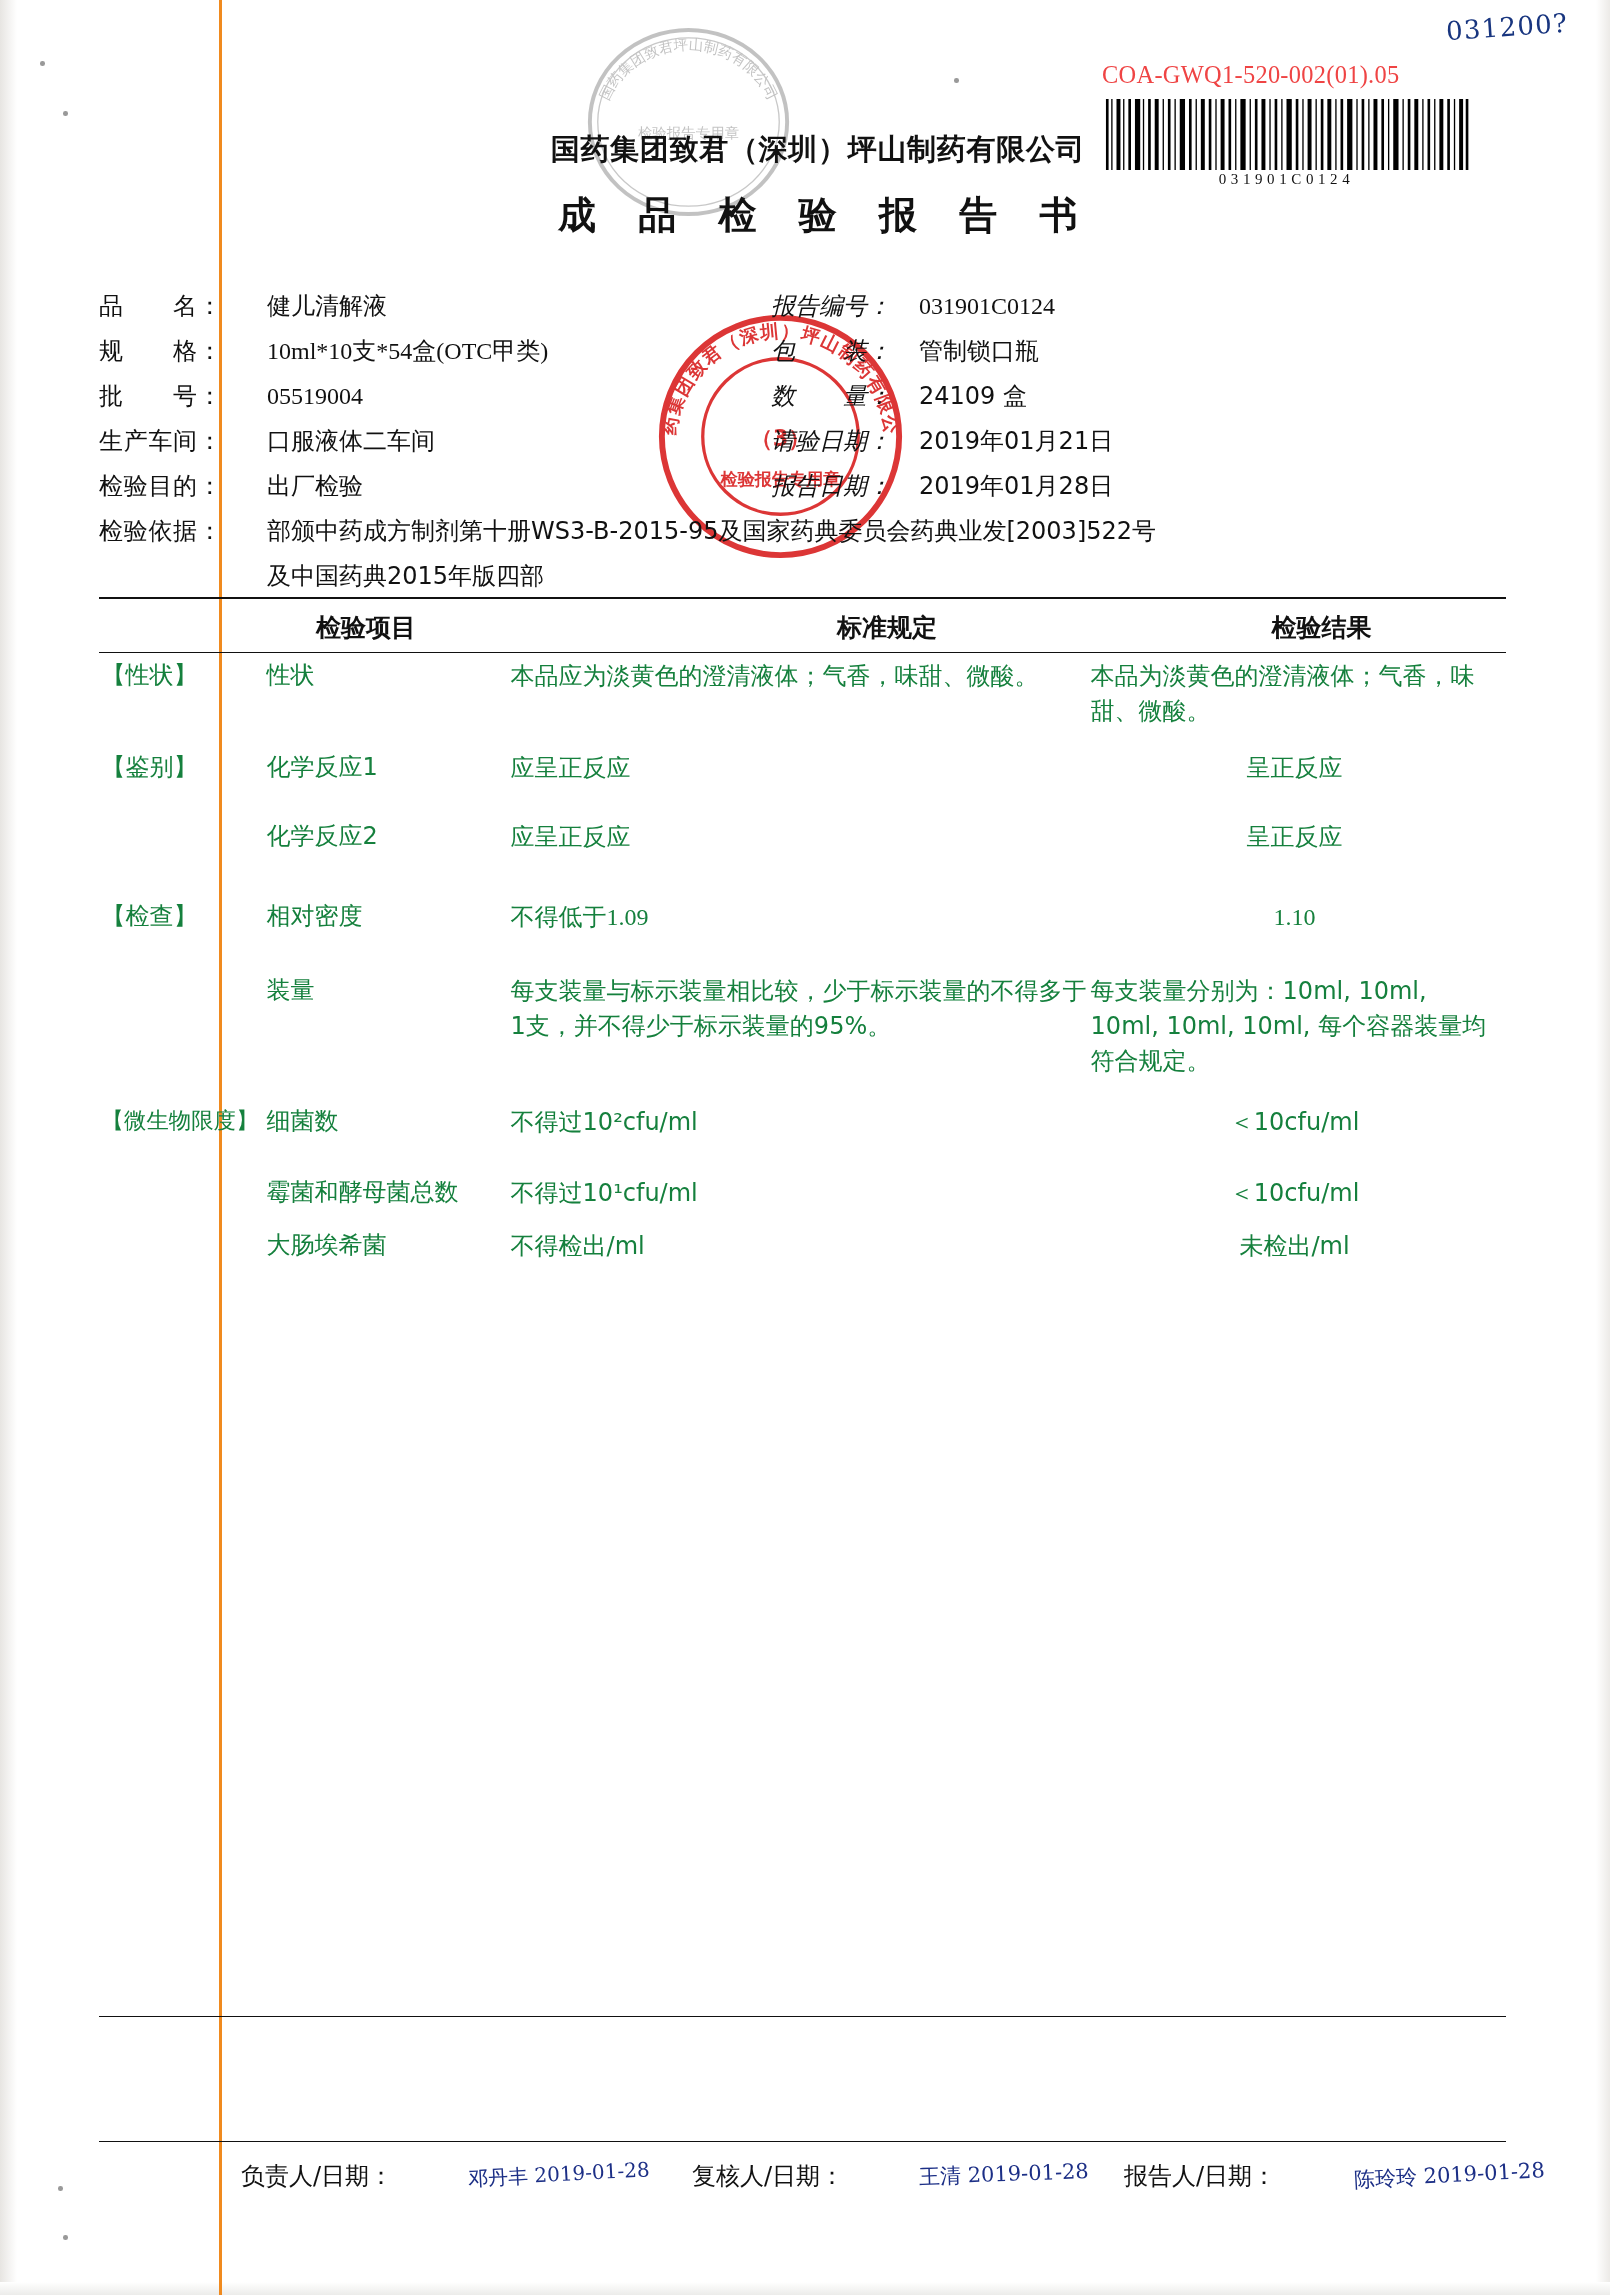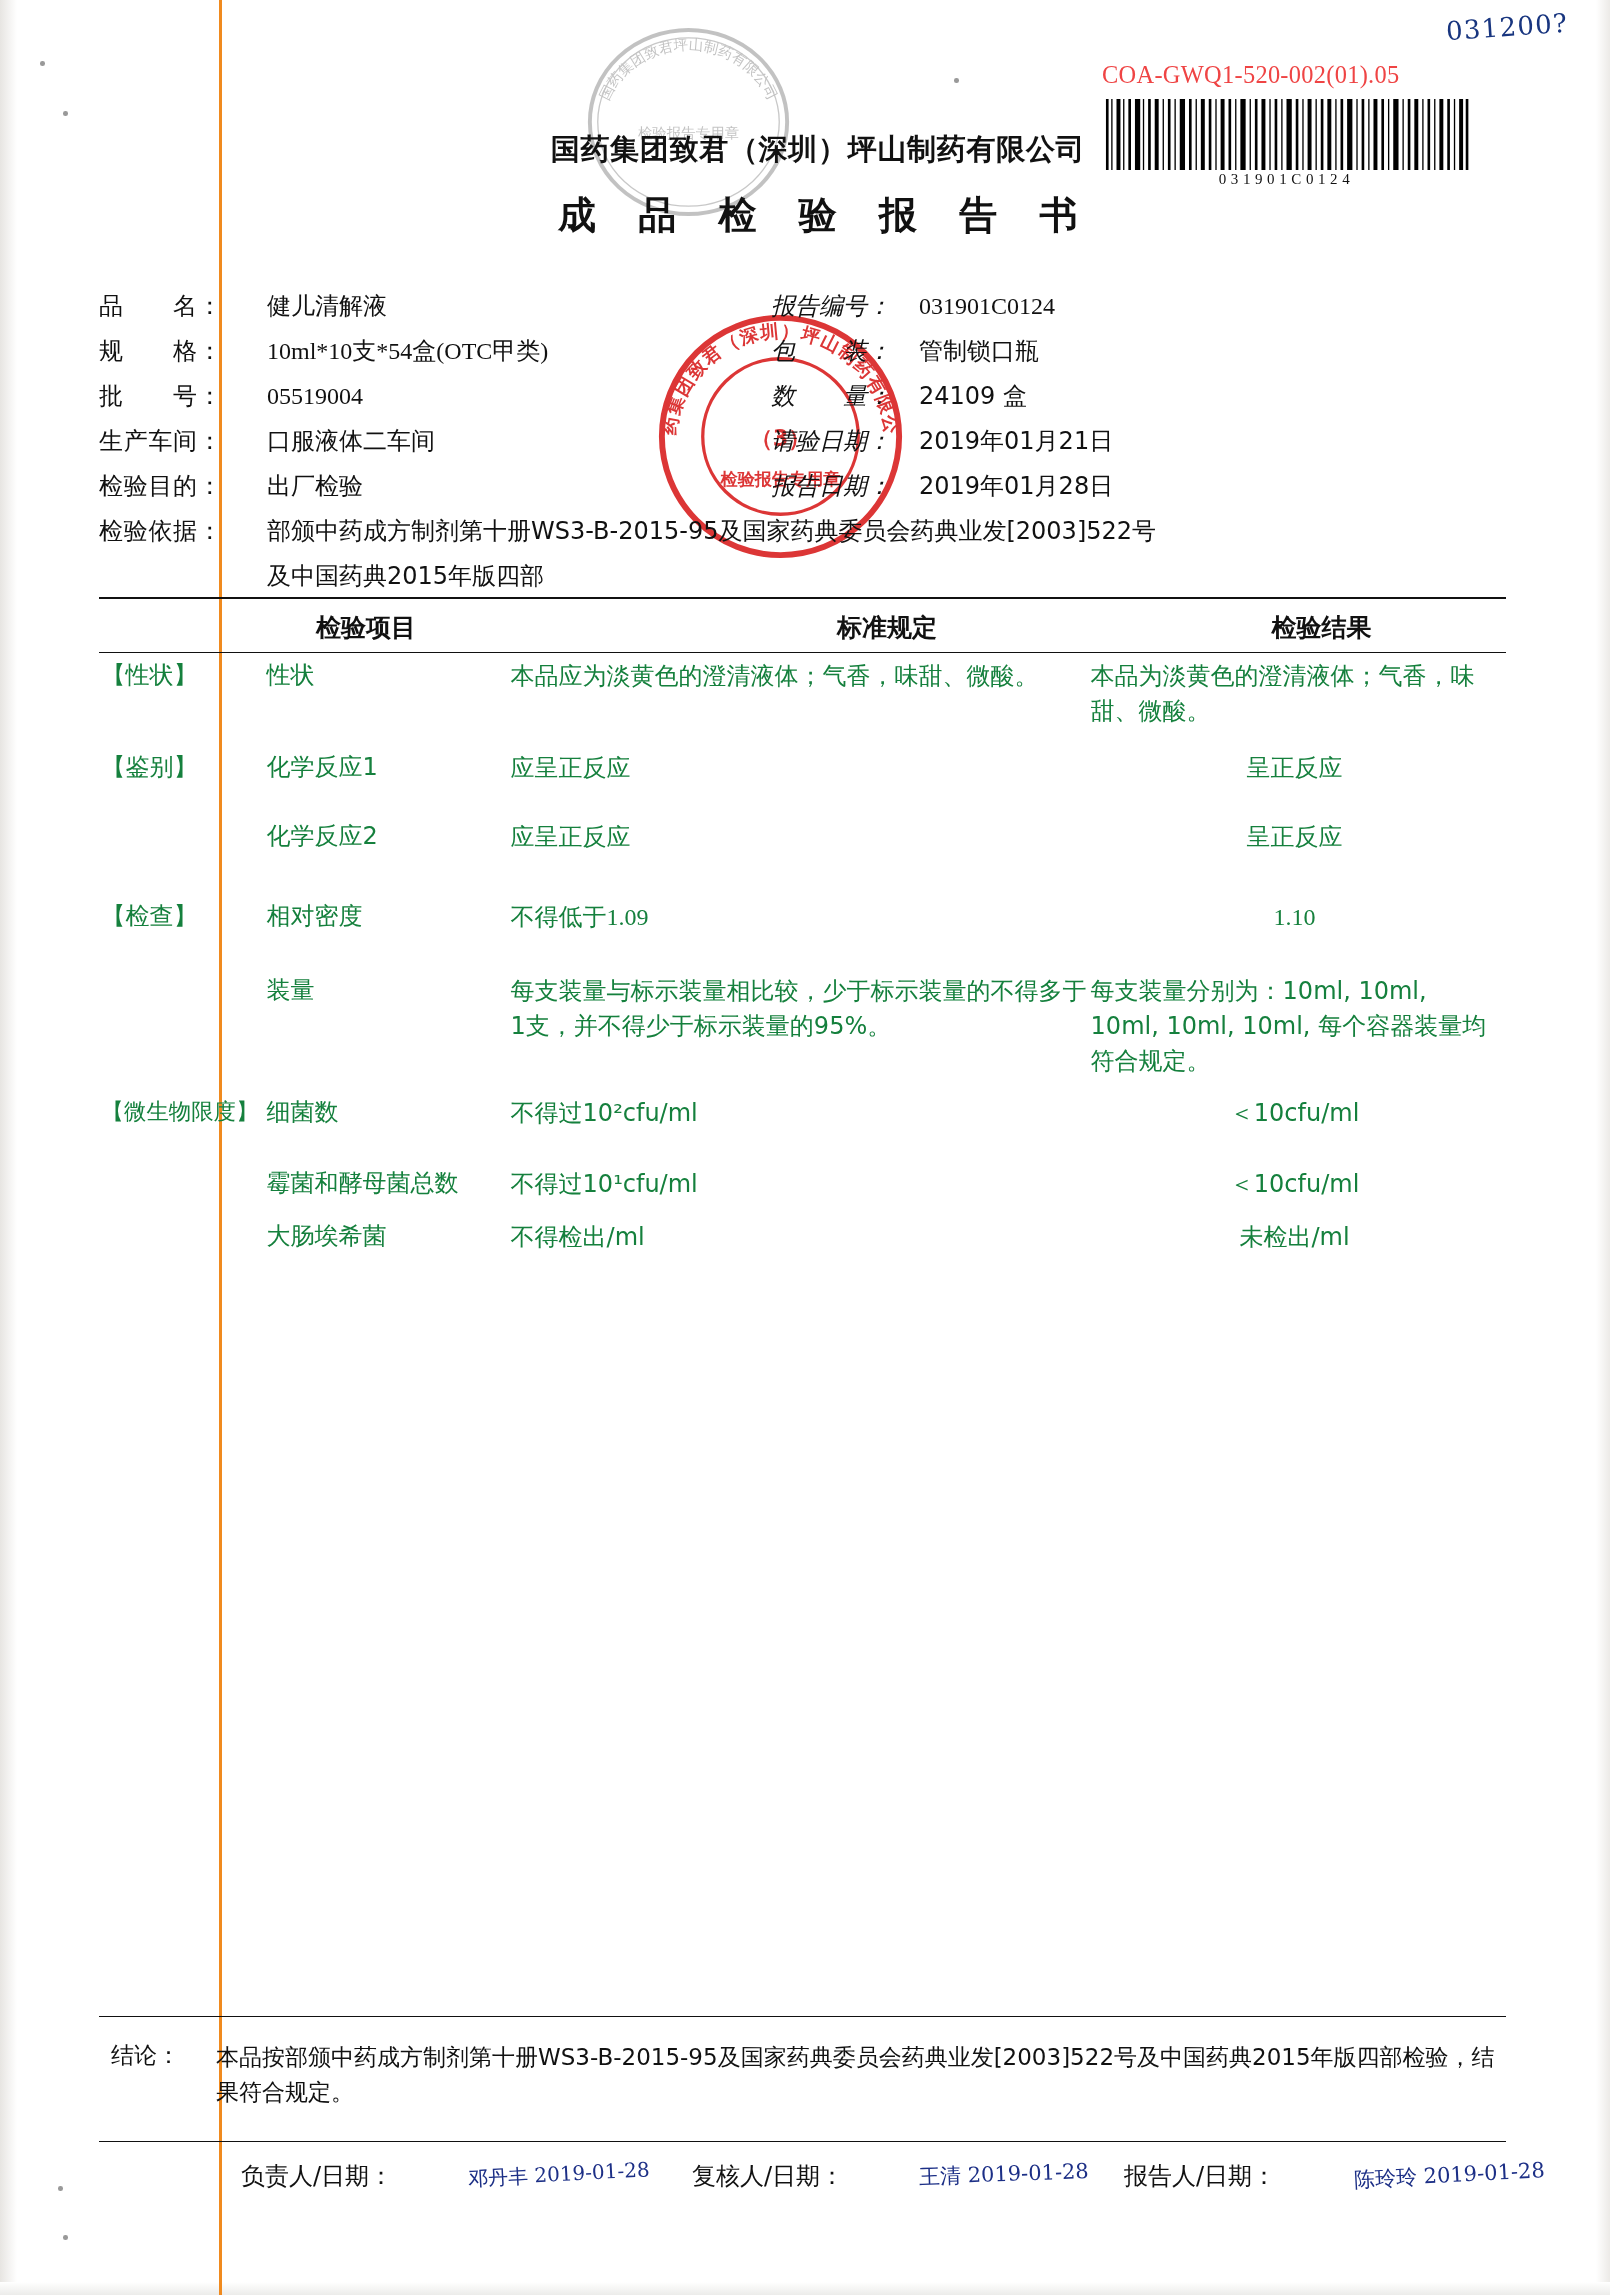--- a/index.html
+++ b/index.html
@@ -517,21 +517,21 @@
       <div class="c-result">呈正反应</div>
     </div>
 
     <div class="row" style="margin-bottom:40px;">
       <div class="c-group">【检查】</div>
       <div class="c-item">相对密度</div>
       <div class="c-spec mono">不得低于1.09</div>
       <div class="c-result mono">1.10</div>
     </div>
 
-    <div class="row" style="margin-bottom:17px;">
+    <div class="row" style="margin-bottom:26px;">
       <div class="c-group"></div>
       <div class="c-item">装量</div>
       <div class="c-spec">每支装量与标示装量相比较，少于标示装量的不得多于1支，并不得少于标示装量的95%。</div>
       <div class="c-result left">每支装量分别为：10ml, 10ml, 10ml, 10ml, 10ml, 每个容器装量均符合规定。</div>
     </div>
 
     <div class="row" style="margin-bottom:36px;">
       <div class="c-group narrow">【微生物限度】</div>
       <div class="c-item">细菌数</div>
       <div class="c-spec">不得过10²cfu/ml</div>
@@ -547,24 +547,20 @@
 
     <div class="row">
       <div class="c-group"></div>
       <div class="c-item">大肠埃希菌</div>
       <div class="c-spec">不得检出/ml</div>
       <div class="c-result">未检出/ml</div>
     </div>
 
   </div>
 
-  <div class="concl">
-    <div class="concl-label">结论：</div>
-    <div class="concl-text">本品按部颁中药成方制剂第十册WS3-B-2015-95及国家药典委员会药典业发[2003]522号及中国药典2015年版四部检验，结果符合规定。</div>
-  </div>
 
   <div class="sign-row">
     <div class="sig sig-1">负责人/日期：</div>
     <div class="hand hand-1">邓丹丰 2019-01-28</div>
 
     <div class="sig sig-2">复核人/日期：</div>
     <div class="hand hand-2">王清 2019-01-28</div>
 
     <div class="sig sig-3">报告人/日期：</div>
     <div class="hand hand-3">陈玲玲 2019-01-28</div>

